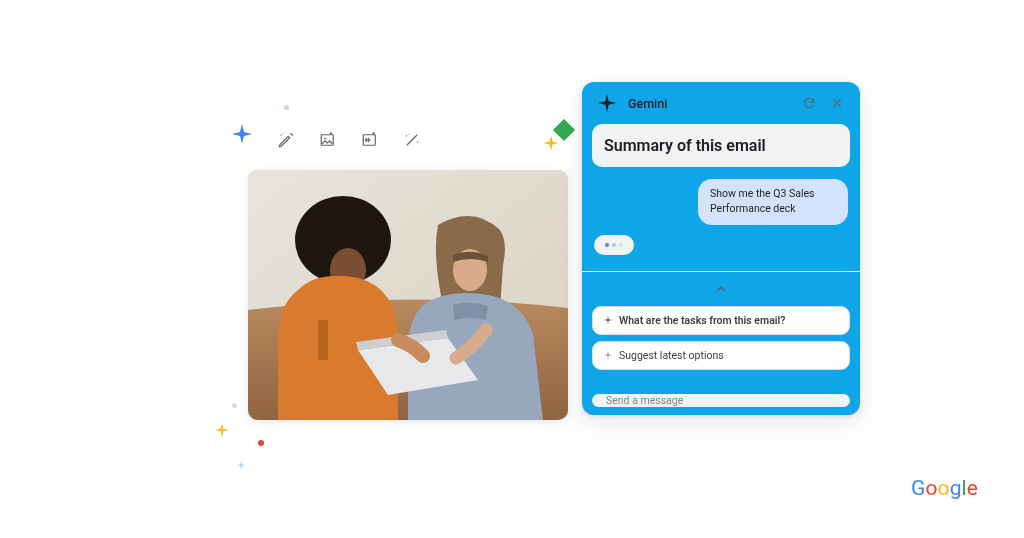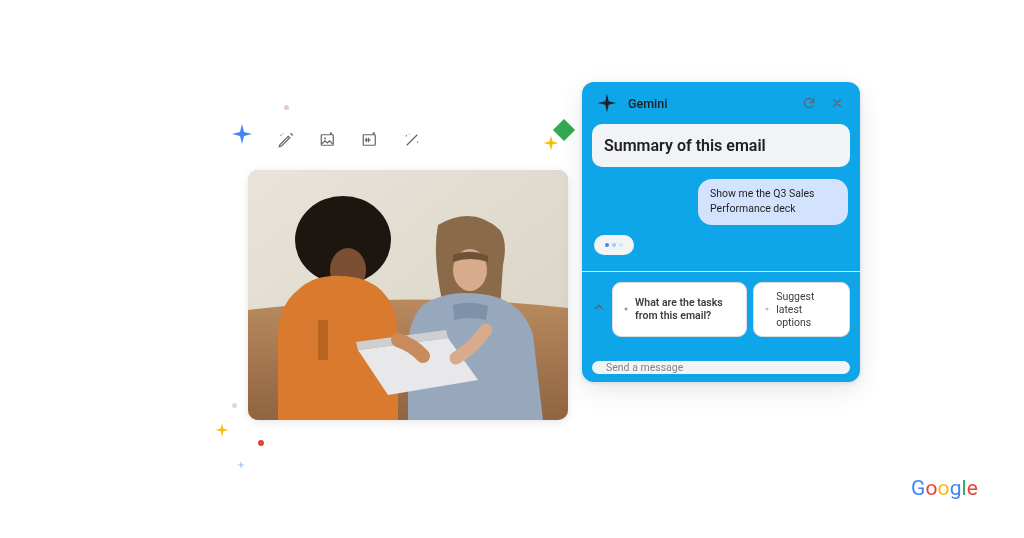--- a/index.html
+++ b/index.html
@@ -108,21 +108,21 @@
     border-radius: 12px;
     background: #f1f3f4;
     display:flex; align-items:center; justify-content:center; gap:3px;
   }
   .typing span { width:4px; height:4px; border-radius:50%; background:#4285f4; }
   .typing span:nth-child(2){ background:#a8c7fa; }
   .typing span:nth-child(3){ background:#d2e3fc; }
 
   .divider { height:1px; background:#e8eaed; margin: 6px 0; }
 
-  .suggestions { padding: 4px 10px 0 10px; display:flex; gap:6px; position:relative; }
+  .suggestions { padding: 4px 10px 0 10px; display:flex; flex-direction:column; gap:6px; position:relative; }
   .chev-up { align-self:center; width:20px; height:14px; color:#5f6368; margin-bottom:4px; cursor:pointer; display:flex; align-items:center; justify-content:center;}
   .chip {
     border: 1px solid #dadce0;
     border-radius: 9px;
     padding: 7px 10px;
     font-size: 10.5px;
     display:flex; align-items:center; gap:6px;
     color:#3c4043;
     cursor:pointer;
     background:#fff;

